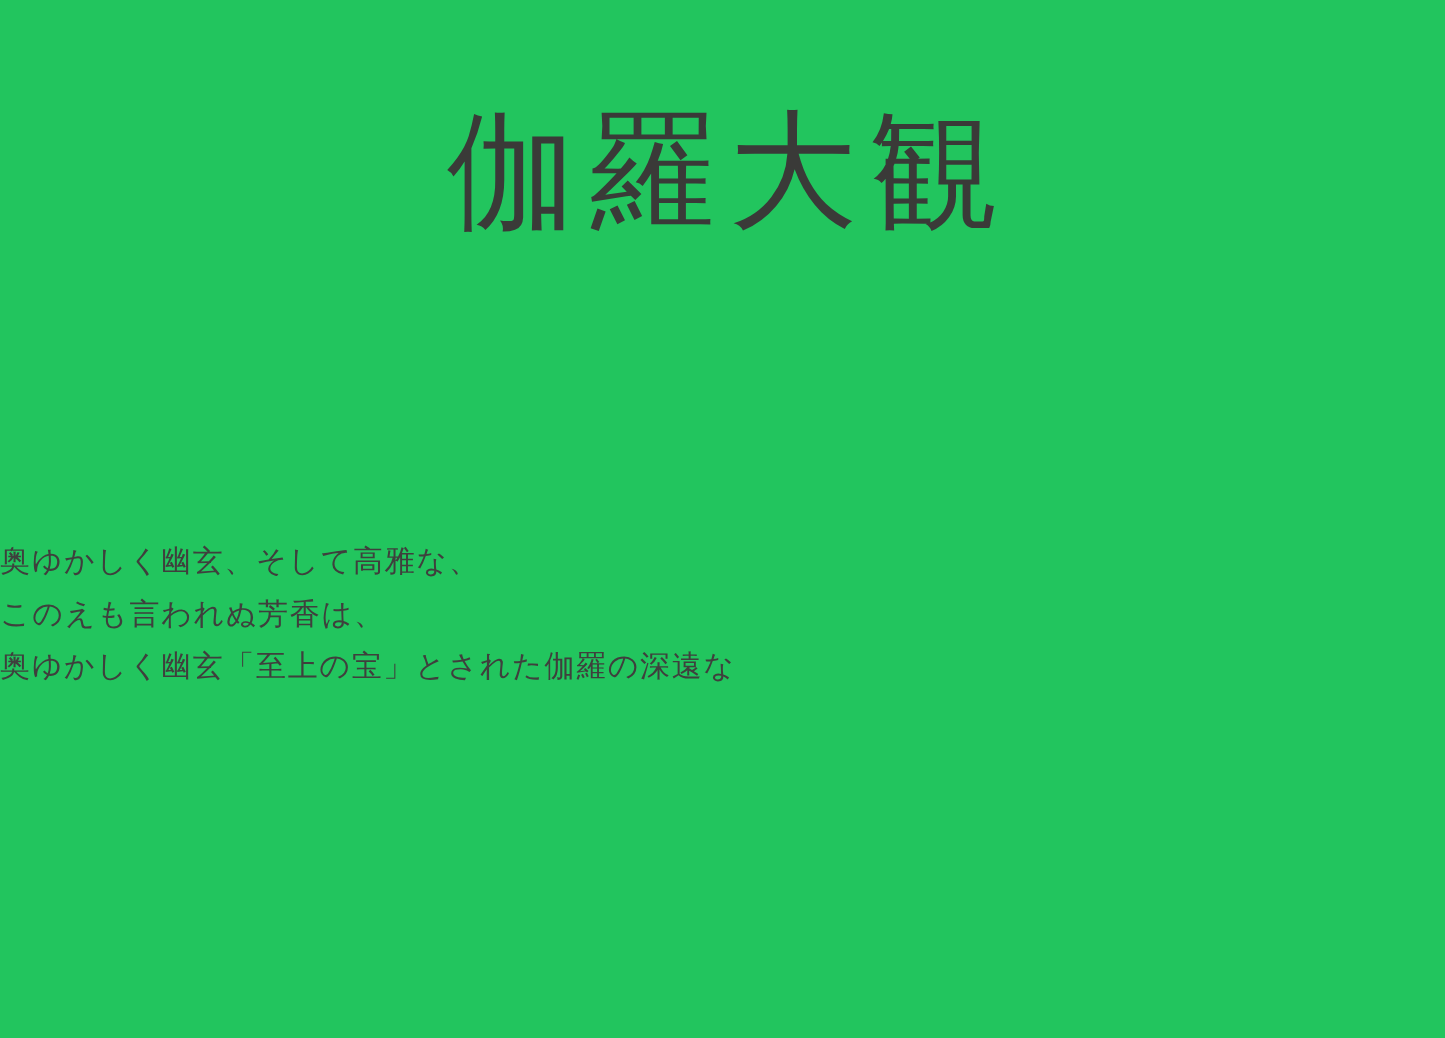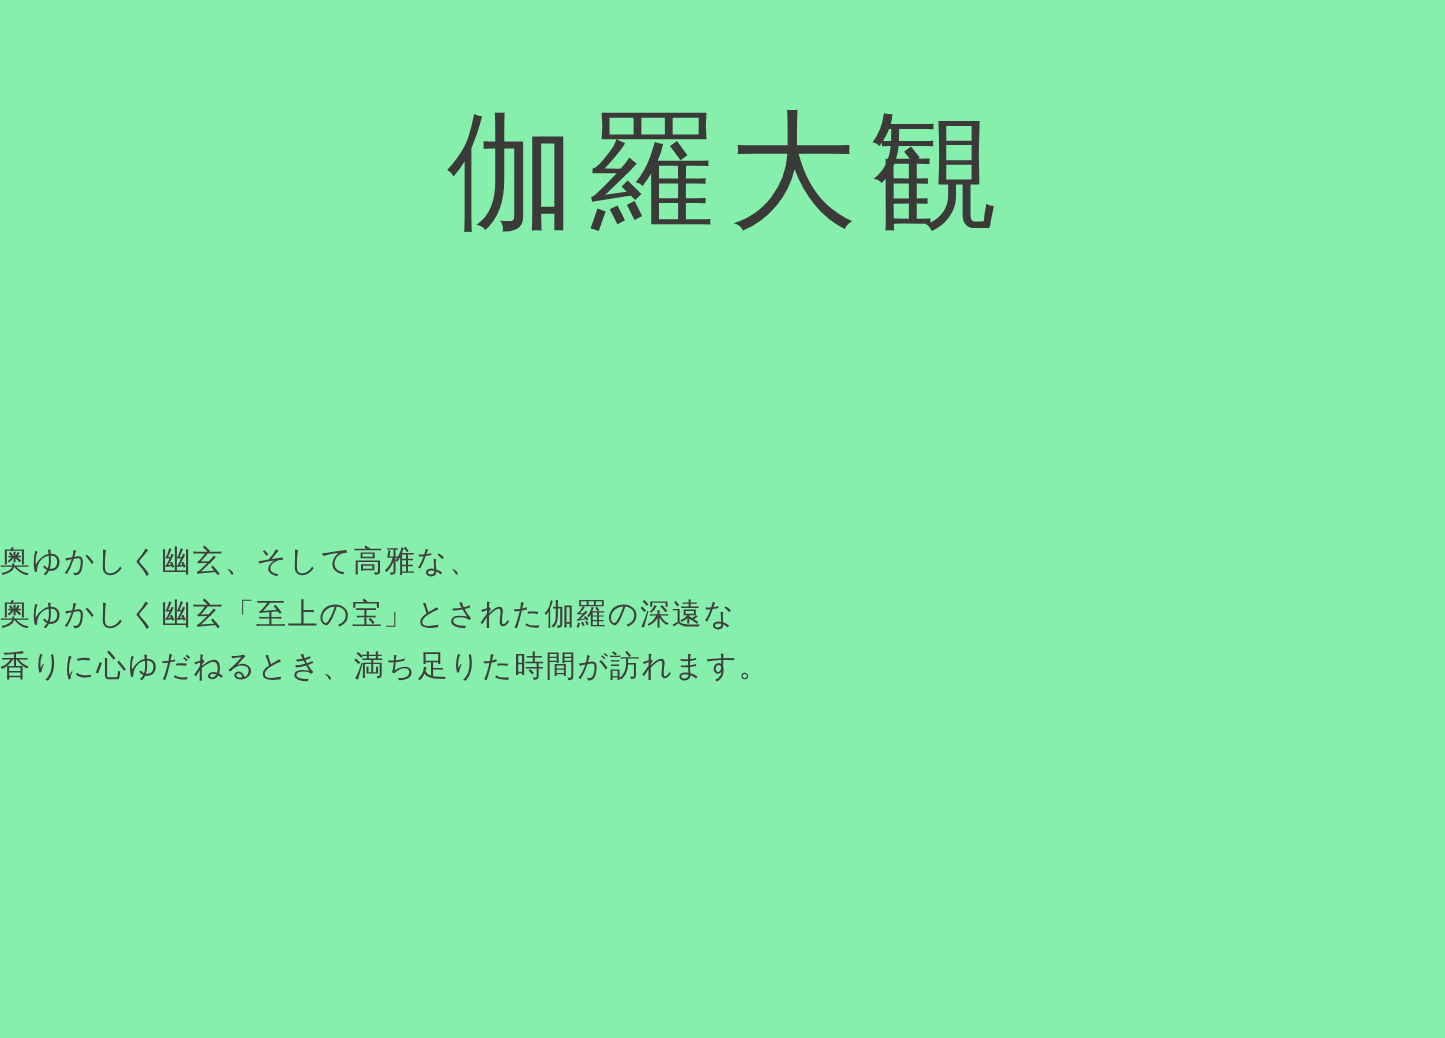--- a/index.html
+++ b/index.html
@@ -10,21 +10,21 @@
     width: 1445px;
     height: 1038px;
     background: #f4f0eb;
     font-family: "Liberation Serif", "DejaVu Serif", serif;
     overflow: hidden;
   }
   .page {
     position: relative;
     width: 1445px;
     height: 1038px;
-    background: #86efac;
+    background: #22c55e;
     display: flex;
     flex-direction: column;
     align-items: center;
     box-sizing: border-box;
   }
   .title {
     margin-top: 96px;
     font-size: 128px;
     line-height: 1.2;
     letter-spacing: 0.10em;
@@ -50,17 +50,17 @@
 </style>
 </head>
 <body>
 
 <div class="page">
 
   <h1 class="title">伽羅大観</h1>
 
   <div class="body-copy">
     <span class="body-line">奥ゆかしく幽玄、そして高雅な、</span>
+    <span class="body-line">このえも言われぬ芳香は、</span>
     <span class="body-line">奥ゆかしく幽玄「至上の宝」とされた伽羅の深遠な</span>
-    <span class="body-line">香りに心ゆだねるとき、満ち足りた時間が訪れます。</span>
   </div>
 
 </div>
 
 </body></html>

